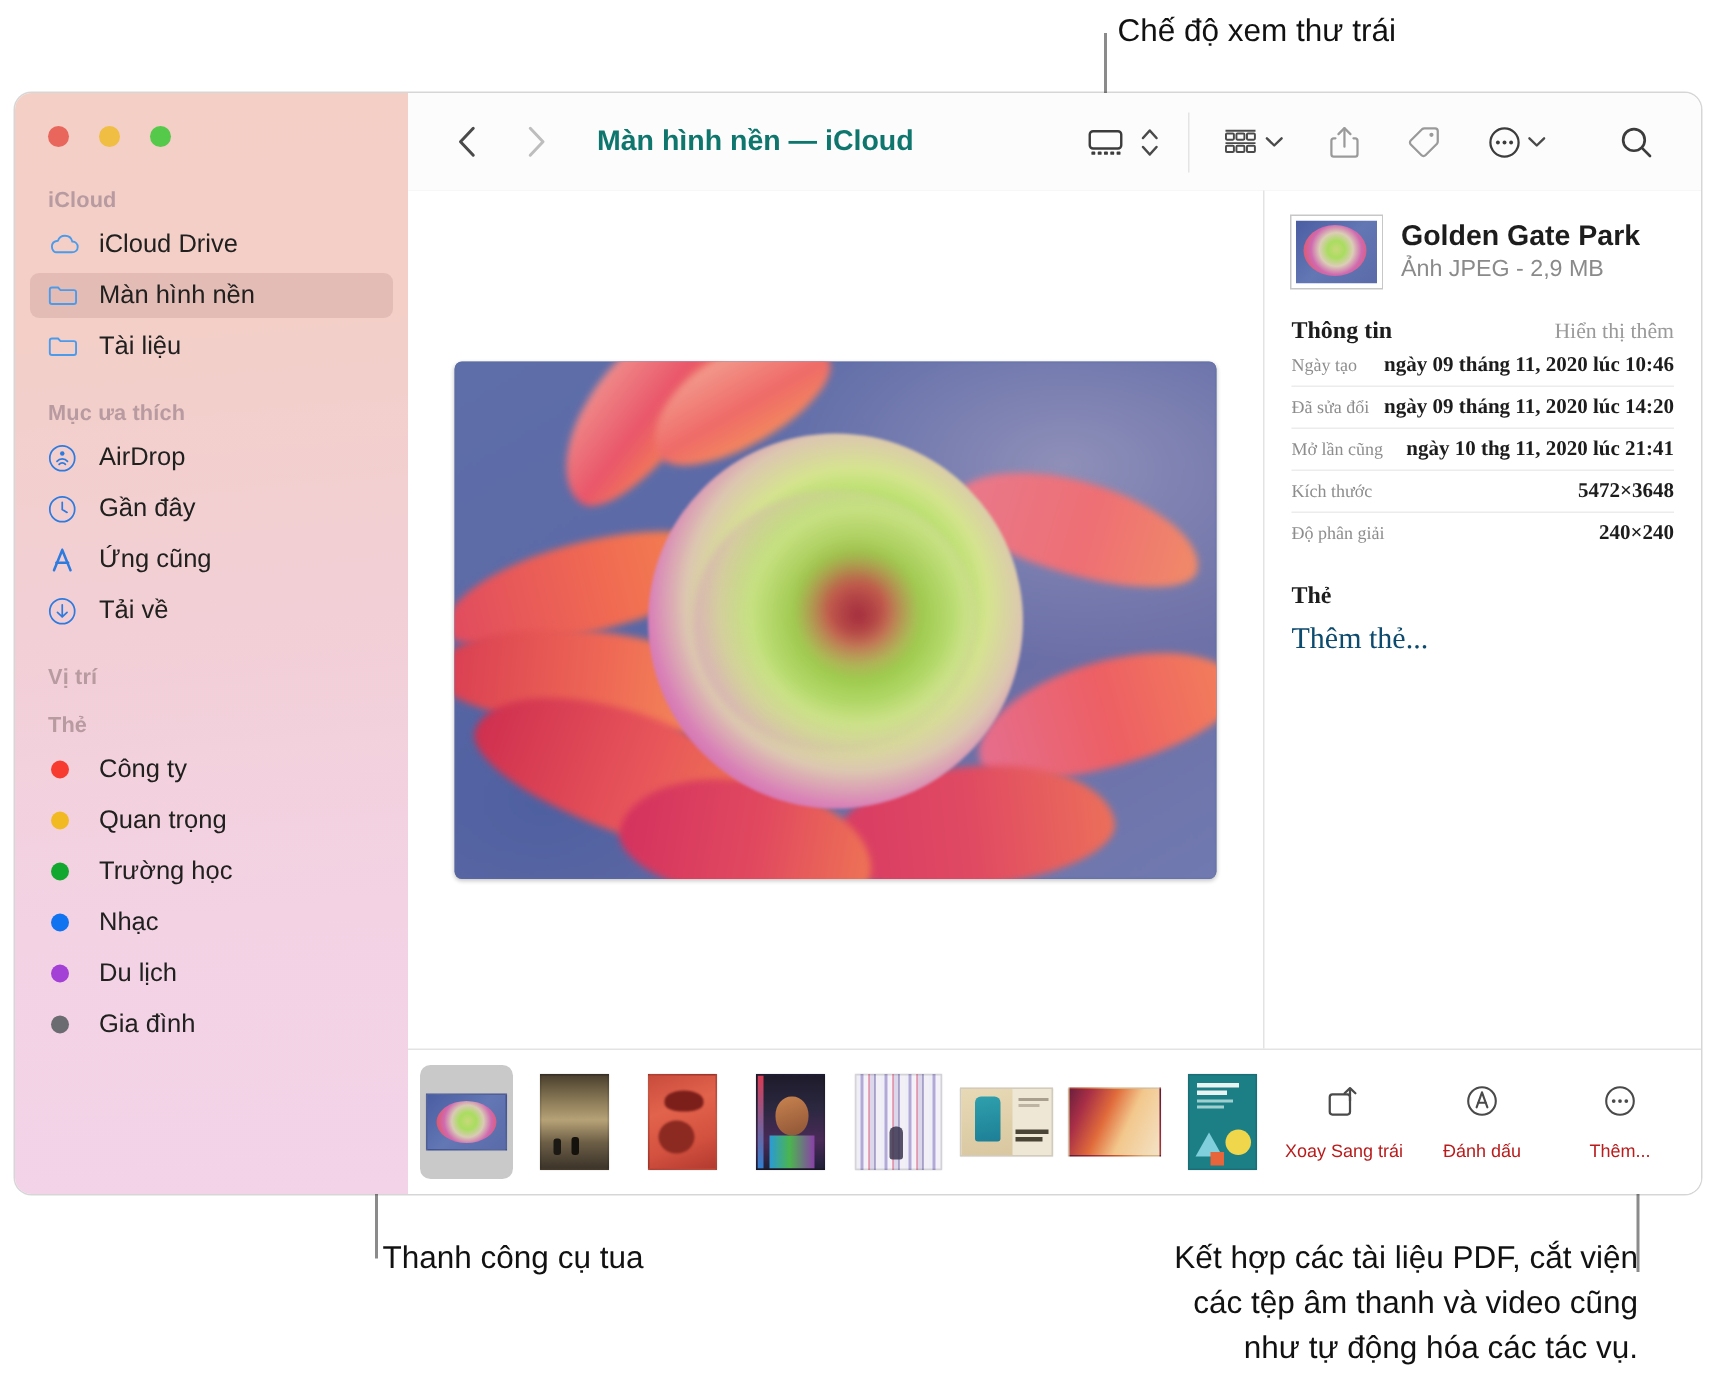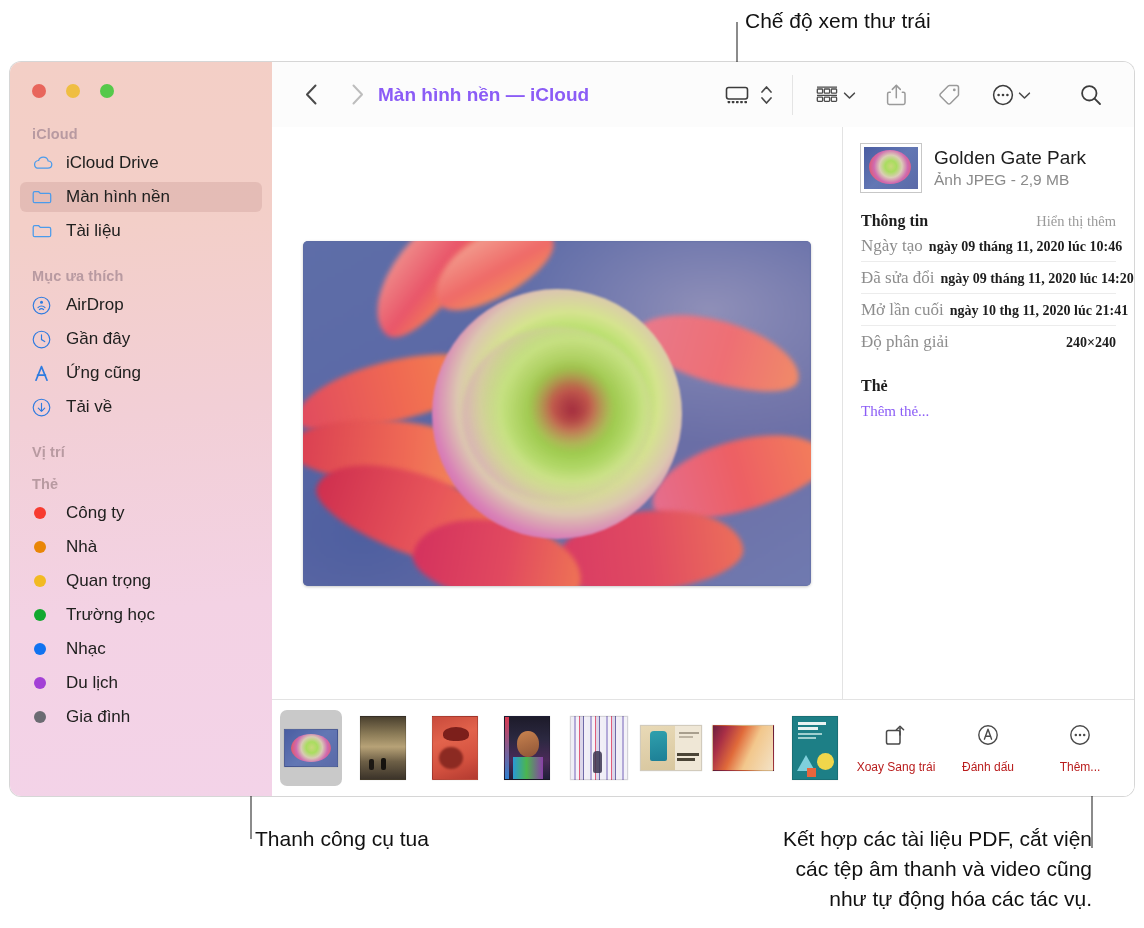--- a/index.html
+++ b/index.html
@@ -40,21 +40,21 @@
   .tag-dot{width:12px;height:12px;border-radius:50%;display:block;margin-left:2px;}
   .sb-label{white-space:nowrap;}
 
   
   #toolbar{
     position:absolute;left:262px;top:0;right:0;height:65px;background:#fcfcfc;
     border-bottom:1px solid #e2e2e2;display:flex;align-items:center;
   }
   #toolbar .nav{display:flex;align-items:center;margin-left:22px;}
   .navbtn{width:34px;height:34px;display:flex;align-items:center;justify-content:center;}
-  .title{font-size:19px;font-weight:700;color:#8b5cf6;margin-left:4px;white-space:nowrap;}
+  .title{font-size:19px;font-weight:700;color:#0f766e;margin-left:24px;white-space:nowrap;}
   .tb-right{margin-left:auto;display:flex;align-items:center;height:100%;}
   .tb-grp{display:flex;align-items:center;height:100%;padding:0 14px;}
   .tb-btn{display:flex;align-items:center;justify-content:center;height:34px;padding:0 5px;}
   .chev{margin-left:3px;}
   .tb-sep{width:1px;height:40px;background:#e4e4e4;}
 
   
   #content{position:absolute;left:262px;top:65px;width:570px;bottom:0;background:#fff;}
   #preview{position:absolute;left:0;right:0;top:0;bottom:96px;display:flex;align-items:center;justify-content:center;}
   .photo{
@@ -82,31 +82,31 @@
   #filmstrip{position:absolute;left:0;right:0;bottom:0;height:96px;border-top:1px solid #e3e3e3;
     display:flex;align-items:center;padding-left:8px;gap:10px;background:#fff;}
   .thumb-wrap{width:62px;height:76px;display:flex;align-items:center;justify-content:center;border-radius:7px;flex:0 0 auto;}
   .thumb-wrap.sel{background:#c9c9c9;}
   .thumb{border:1px solid rgba(0,0,0,.12);box-shadow:0 0 1px rgba(0,0,0,.2);overflow:hidden;position:relative;}
 
   
   #info{position:absolute;left:832px;top:65px;right:0;bottom:0;background:#fff;border-left:1px solid #e3e3e3;}
   .inf-top{display:flex;align-items:center;padding:17px 0 0 18px;}
   .inf-thumb{width:54px;height:42px;border:3px solid #fff;box-shadow:0 0 0 1px rgba(0,0,0,.22);position:relative;overflow:hidden;flex:0 0 auto;}
-  .inf-name{font-size:19px;font-weight:400;color:#1d1d1d;line-height:1.15;}
+  .inf-name{font-size:19px;font-weight:700;color:#1d1d1d;line-height:1.15;}
   .inf-sub{font-size:15.5px;color:#8a8a8a;margin-top:3px;}
   .sec{margin:20px 18px 0 18px;font-family:Liberation Serif, serif;}
   .sec-head{display:flex;align-items:baseline;justify-content:space-between;}
   .sec-title{font-size:16px;font-weight:700;color:#1d1d1d;}
   .sec-link{font-size:14.5px;color:#9a9a9a;}
   .row{display:flex;align-items:baseline;justify-content:space-between;padding:6px 0 5px 0;border-bottom:1px solid #ececec;gap:6px;}
-  .row .k{font-size:17px;color:#8d8d8d;white-space:nowrap;flex:0 0 auto;}
+  .row .k{font-size:12px;color:#8d8d8d;white-space:nowrap;flex:0 0 auto;}
   .row .v{font-size:14px;color:#1d1d1d;font-weight:700;white-space:nowrap;text-align:right;}
   .tags-title{font-size:16px;font-weight:700;color:#1d1d1d;margin-top:20px;}
-  .tags-add{font-size:15px;color:#8b5cf6;margin-top:8px;}
+  .tags-add{font-size:20px;color:#0c4a6e;margin-top:8px;}
 
   
   #actionbar{position:absolute;left:832px;right:0;bottom:0;height:96px;border-top:1px solid #e3e3e3;
     display:flex;align-items:center;justify-content:space-around;background:#fff;padding:0 8px;}
   .act{display:flex;flex-direction:column;align-items:center;gap:9px;width:94px;}
   .act-lbl{font-size:12px;color:#b91c1c;white-space:nowrap;}
 </style>
 </head>
 <body>
 
@@ -206,26 +206,20 @@
       <div class="sb-header">Vị trí</div>
 
       <div style="height:10px;"></div>
 
       <div class="sb-header">Thẻ</div>
       <div class="sb-item">
         <span class="sb-ic">
             <span class="tag-dot" style="background:#F73B30"></span>
           </span>
         <span class="sb-label">Công ty</span>
-      </div>
-      <div class="sb-item">
-        <span class="sb-ic">
-            <span class="tag-dot" style="background:#E98607"></span>
-          </span>
-        <span class="sb-label">Nhà</span>
       </div>
       <div class="sb-item">
         <span class="sb-ic">
             <span class="tag-dot" style="background:#F2BA22"></span>
           </span>
         <span class="sb-label">Quan trọng</span>
       </div>
       <div class="sb-item">
         <span class="sb-ic">
             <span class="tag-dot" style="background:#12A82F"></span>
@@ -451,22 +445,26 @@
 
       <div class="row">
         <span class="k">Ngày tạo</span>
         <span class="v">ngày 09 tháng 11, 2020 lúc 10:46</span>
       </div>
       <div class="row">
         <span class="k">Đã sửa đổi</span>
         <span class="v">ngày 09 tháng 11, 2020 lúc 14:20</span>
       </div>
       <div class="row">
-        <span class="k">Mở lần cuối</span>
+        <span class="k">Mở lần cũng</span>
         <span class="v">ngày 10 thg 11, 2020 lúc 21:41</span>
+      </div>
+      <div class="row">
+        <span class="k">Kích thước</span>
+        <span class="v">5472×3648</span>
       </div>
       <div class="row" style="border-bottom:none;">
         <span class="k">Độ phân giải</span>
         <span class="v">240×240</span>
       </div>
 
       <div class="tags-title">Thẻ</div>
       <div class="tags-add">Thêm thẻ...</div>
     </div>
   </div>

